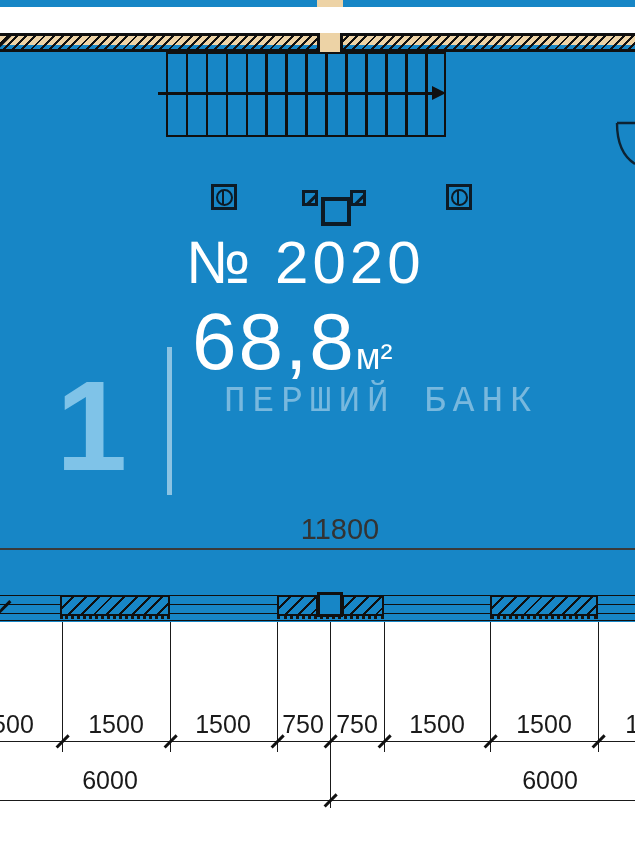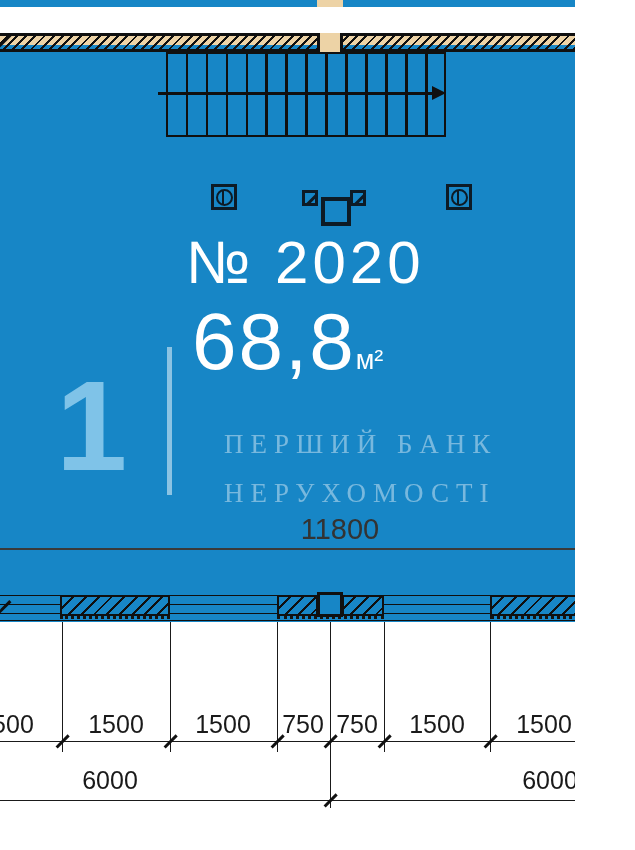--- a/index.html
+++ b/index.html
@@ -1,16 +1,16 @@
 <!DOCTYPE html>
 <html><head>
 <meta charset="utf-8">
 <style>
   html,body{margin:0;padding:0;background:#fff;}
-  #plan{position:relative;width:575px;height:850px;background:#ffffff;overflow:hidden;
+  #plan{position:relative;width:635px;height:850px;background:#ffffff;overflow:hidden;
         font-family:"Liberation Sans",sans-serif;}
   .abs{position:absolute;}
 
   
   #blue-field{left:0;top:33px;width:635px;height:589px;background:#1786c6;}
   #top-strip{left:0;top:0;width:635px;height:7px;background:#1786c6;}
   #top-strip-gap{left:317px;top:0;width:26px;height:7px;background:#edd3a6;}
 
   
   #top-wall{left:0;top:33px;width:635px;height:13px;
@@ -38,25 +38,25 @@
     display:flex;align-items:center;justify-content:center;background:transparent;}
   .vent .circ{width:13px;height:13px;border:2px solid #0d1b26;border-radius:50%;position:relative;}
   .vent .circ:after{content:"";position:absolute;left:4px;top:0;width:2px;height:13px;background:#0d1b26;}
   #chimney-main{left:321px;top:197px;width:30px;height:29px;border:4px solid #0d1b26;box-sizing:border-box;}
   .chimney-corner{width:16px;height:16px;border:3px solid #0d1b26;box-sizing:border-box;position:absolute;overflow:hidden;}
   .chimney-corner:after{content:"";position:absolute;left:-3px;top:4px;width:22px;height:2.5px;background:#0d1b26;transform:rotate(-45deg);}
 
   
   #unit-number{left:186px;top:228px;color:#ffffff;font-size:60px;font-weight:200;letter-spacing:4px;white-space:nowrap;}
   #unit-area{left:192px;top:296px;color:#ffffff;font-size:80px;font-weight:200;white-space:nowrap;letter-spacing:2px;}
-  #unit-area .unit{font-size:27px;font-weight:300;letter-spacing:0;}
+  #unit-area .unit{font-size:36px;font-weight:300;letter-spacing:0;}
   #floor-index{left:56px;top:362px;color:#7fc3e8;font-size:128px;font-weight:bold;line-height:1;}
   #divider-bar{left:167px;top:347px;width:5px;height:148px;background:rgba(255,255,255,0.5);}
-  .watermark{color:rgba(255,255,255,0.42);font-family:Liberation Serif, serif;
-    font-size:27px;letter-spacing:7px;white-space:nowrap;margin-top:48px;}
+  .watermark{color:rgba(255,255,255,0.42);font-family:Liberation Mono, monospace;
+    font-size:36px;letter-spacing:7px;white-space:nowrap;}
   #watermark-1{left:224px;top:381px;}
   #watermark-2{left:224px;top:430px;}
 
   
   #total-dim-label{left:0;top:513px;width:680px;text-align:center;color:#333;font-size:29px;}
   #total-dim-line{left:0;top:548px;width:635px;height:1.6px;background:#3a3a3a;}
 
   
   .bw-line{left:0;width:635px;height:1.3px;background:#101010;}
   .pier{top:595px;height:21px;border:2.2px solid #101010;box-sizing:border-box;
@@ -105,21 +105,20 @@
     </div>
   <div class="abs" id="chimney-main"></div>
   <div class="abs chimney-corner" style="left:302px;top:190px;"></div>
   <div class="abs chimney-corner" style="left:350px;top:190px;"></div>
 
   <div class="abs" id="unit-number">№ 2020</div>
   <div class="abs" id="unit-area"><span>68,8</span><span class="unit">м²</span></div>
   <div class="abs" id="floor-index">1</div>
   <div class="abs" id="divider-bar"></div>
   <div class="abs watermark" id="watermark-1">ПЕРШИЙ БАНК</div>
-  <div class="abs watermark" id="watermark-2">НЕРУХОМОСТІ</div>
 
   <div class="abs" id="total-dim-label">11800</div>
   <div class="abs" id="total-dim-line"></div>
 
   <div class="abs bw-line" style="top:595px;"></div>
   <div class="abs bw-line" style="top:604px;"></div>
   <div class="abs bw-line" style="top:613px;"></div>
   <div class="abs bw-line" style="top:620px;"></div>
   <div class="abs pier" style="left:60px;width:110px;"></div>
   <div class="abs pier" style="left:277px;width:41px;"></div>

